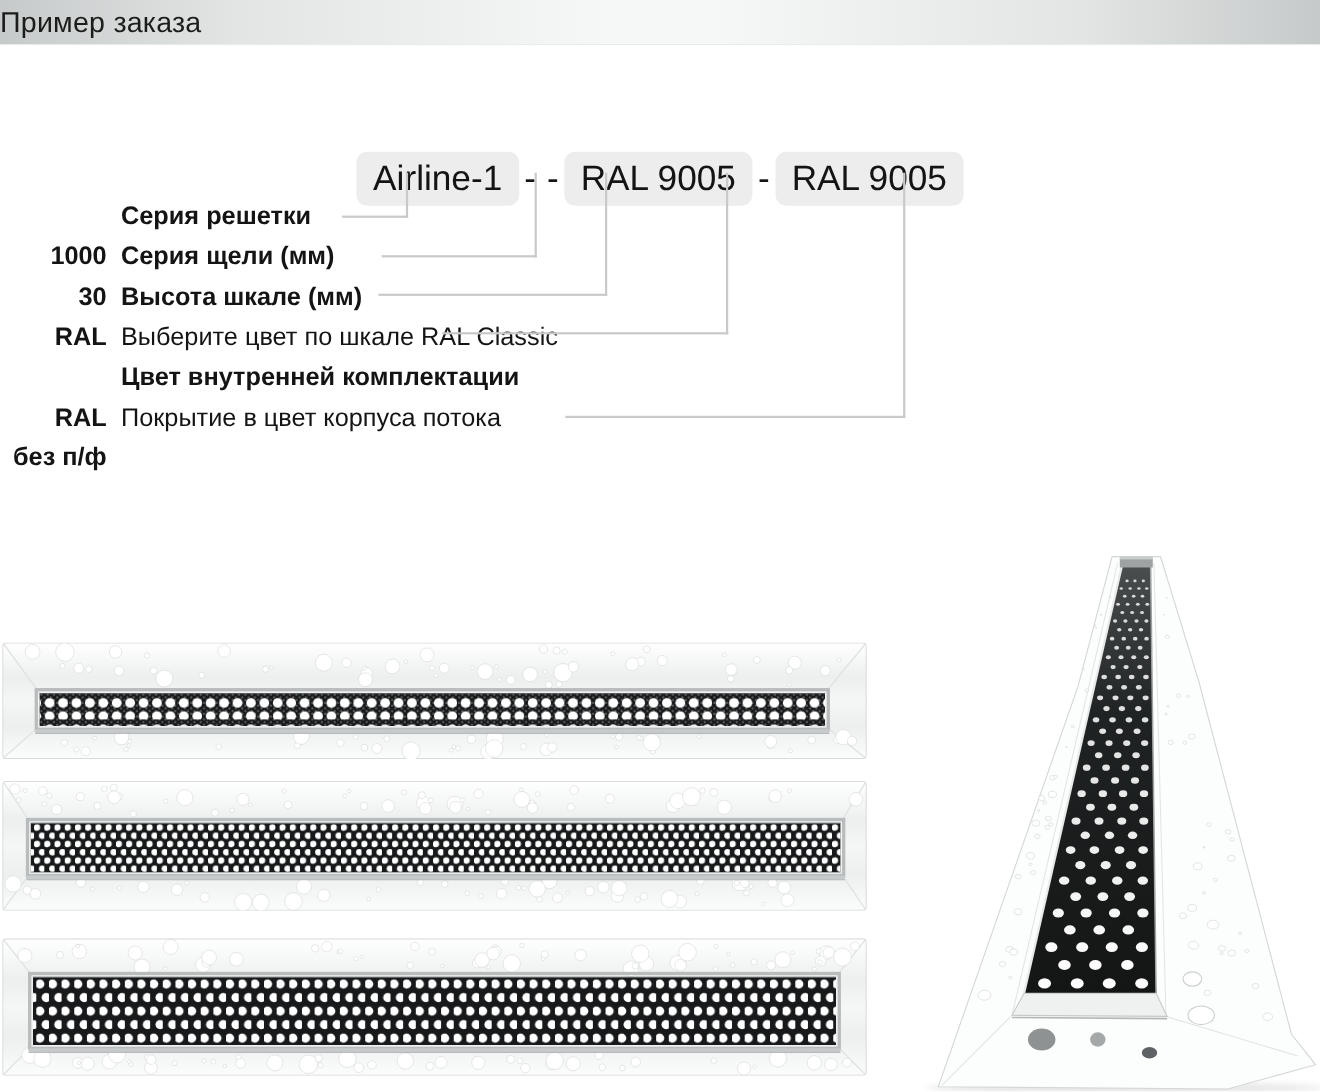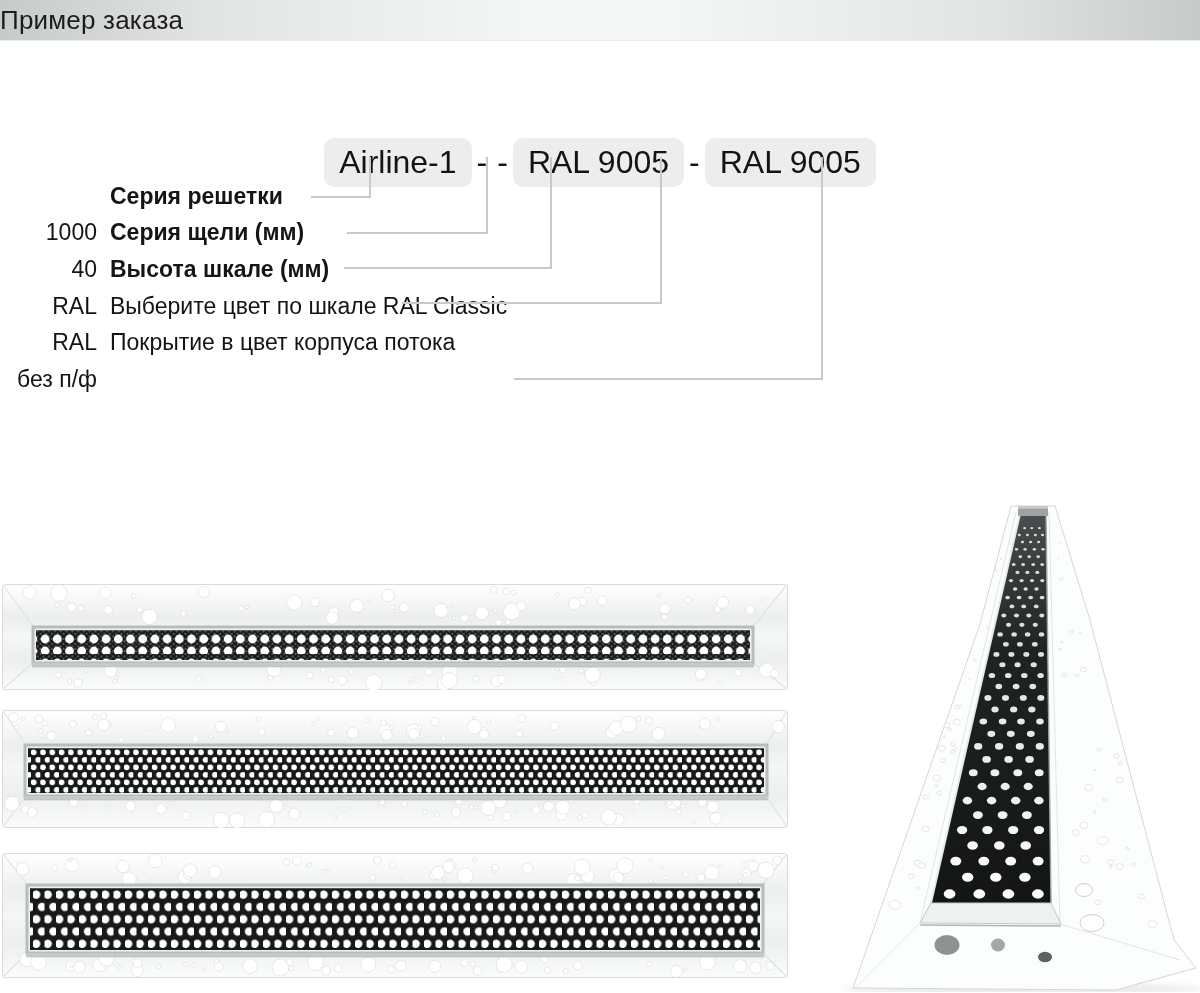--- a/index.html
+++ b/index.html
@@ -17,21 +17,21 @@
   
   .code-row{position:absolute;left:0;top:91px;width:1200px;height:49px;
     display:flex;align-items:center;justify-content:center;margin-top:47px;}
   .code-box{background:#ededed;border-radius:10px;height:49px;display:flex;align-items:center;
     padding:0 15px;font-size:32px;color:#141414;white-space:nowrap;}
   .code-dash{font-size:32px;color:#141414;padding:0 5px;}
 
   
   .legend{position:absolute;left:0;top:178px;width:620px;}
   .lrow{height:36.6px;display:flex;align-items:center;font-size:23px;}
-  .lrow .prefix{width:97px;text-align:right;font-weight:400;flex:0 0 auto;}
+  .lrow .prefix{width:97px;text-align:right;font-weight:700;flex:0 0 auto;}
   .lrow .lbl{margin-left:13px;white-space:nowrap;}
   .lrow .lbl.b{font-weight:700;}
 
   
   .hline,.vline{position:absolute;background:#c9c9c9;}
   .hline{height:2px;}
   .vline{width:2px;}
   .h1{left:311px;top:196px;width:60px;} .v1{left:369px;top:157px;height:41px;}
   .h2{left:347px;top:232px;width:141px;} .v2{left:486px;top:157px;height:77px;}
   .h3{left:344px;top:267px;width:208px;} .v3{left:550px;top:157px;height:112px;}
@@ -67,26 +67,30 @@
   <div class="legend">
     <div class="lrow">
       <span class="prefix"></span>
       <span class="lbl b">Серия решетки</span>
     </div>
     <div class="lrow">
       <span class="prefix">1000</span>
       <span class="lbl b">Серия щели (мм)</span>
     </div>
     <div class="lrow">
-      <span class="prefix">40</span>
+      <span class="prefix">30</span>
       <span class="lbl b">Высота шкале (мм)</span>
     </div>
     <div class="lrow">
       <span class="prefix">RAL</span>
       <span class="lbl">Выберите цвет по шкале RAL Classic</span>
+    </div>
+    <div class="lrow">
+      <span class="prefix"></span>
+      <span class="lbl b">Цвет внутренней комплектации</span>
     </div>
     <div class="lrow">
       <span class="prefix">RAL</span>
       <span class="lbl">Покрытие в цвет корпуса потока</span>
     </div>
     <div class="lrow">
       <span class="prefix">без п/ф</span>
     </div>
   </div>
 

